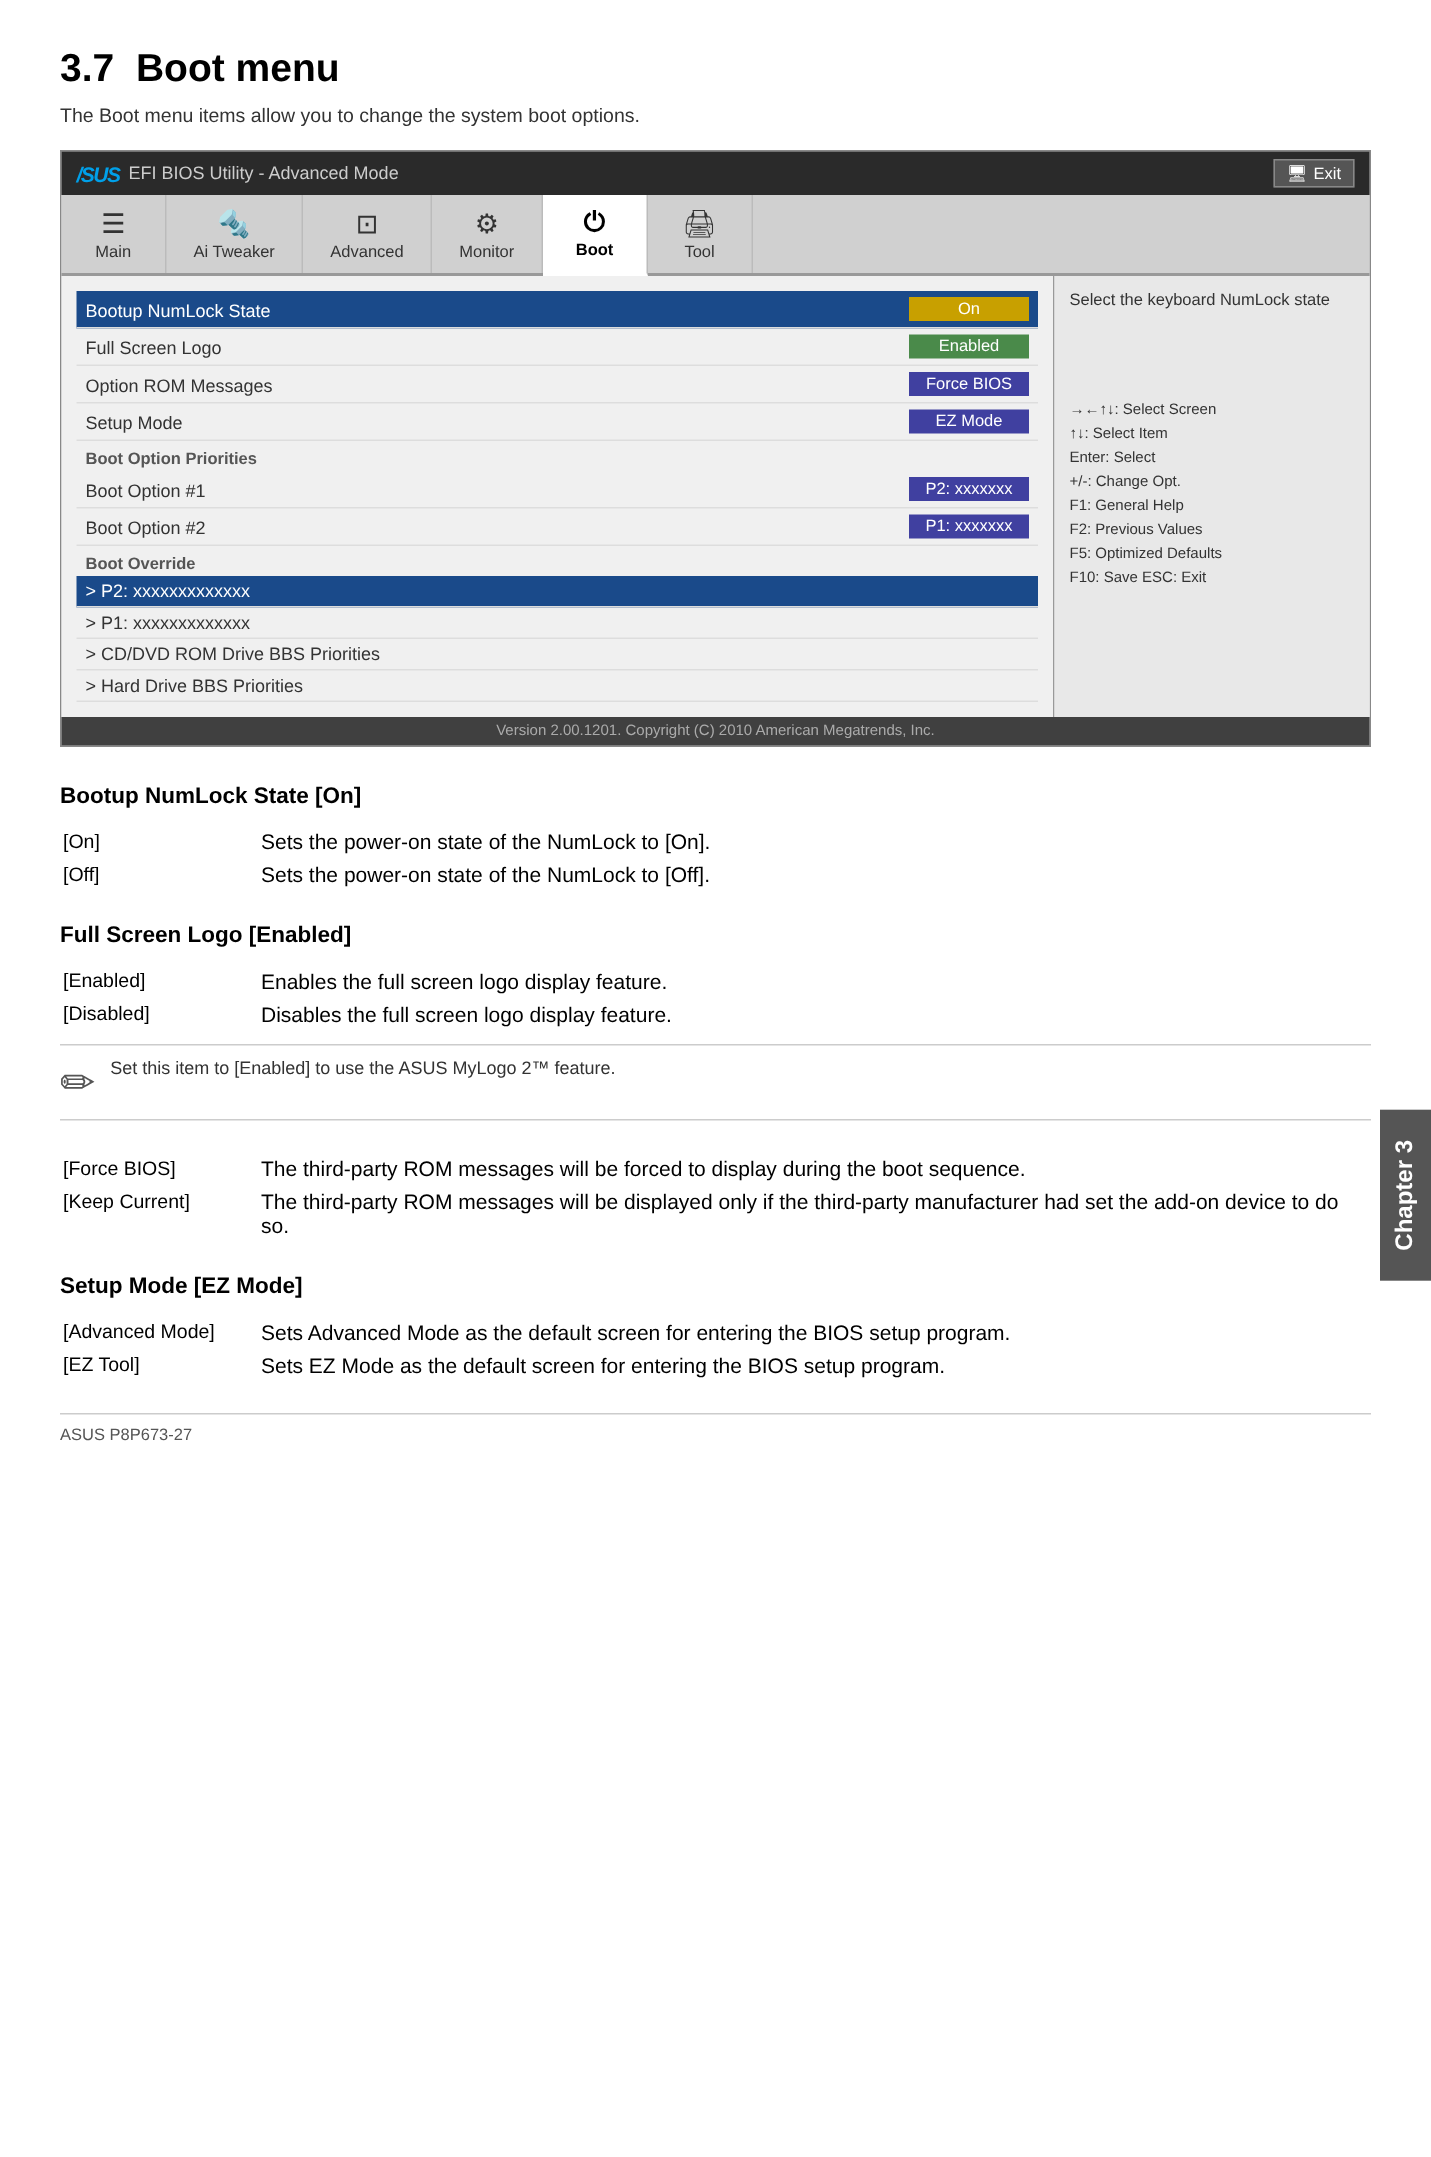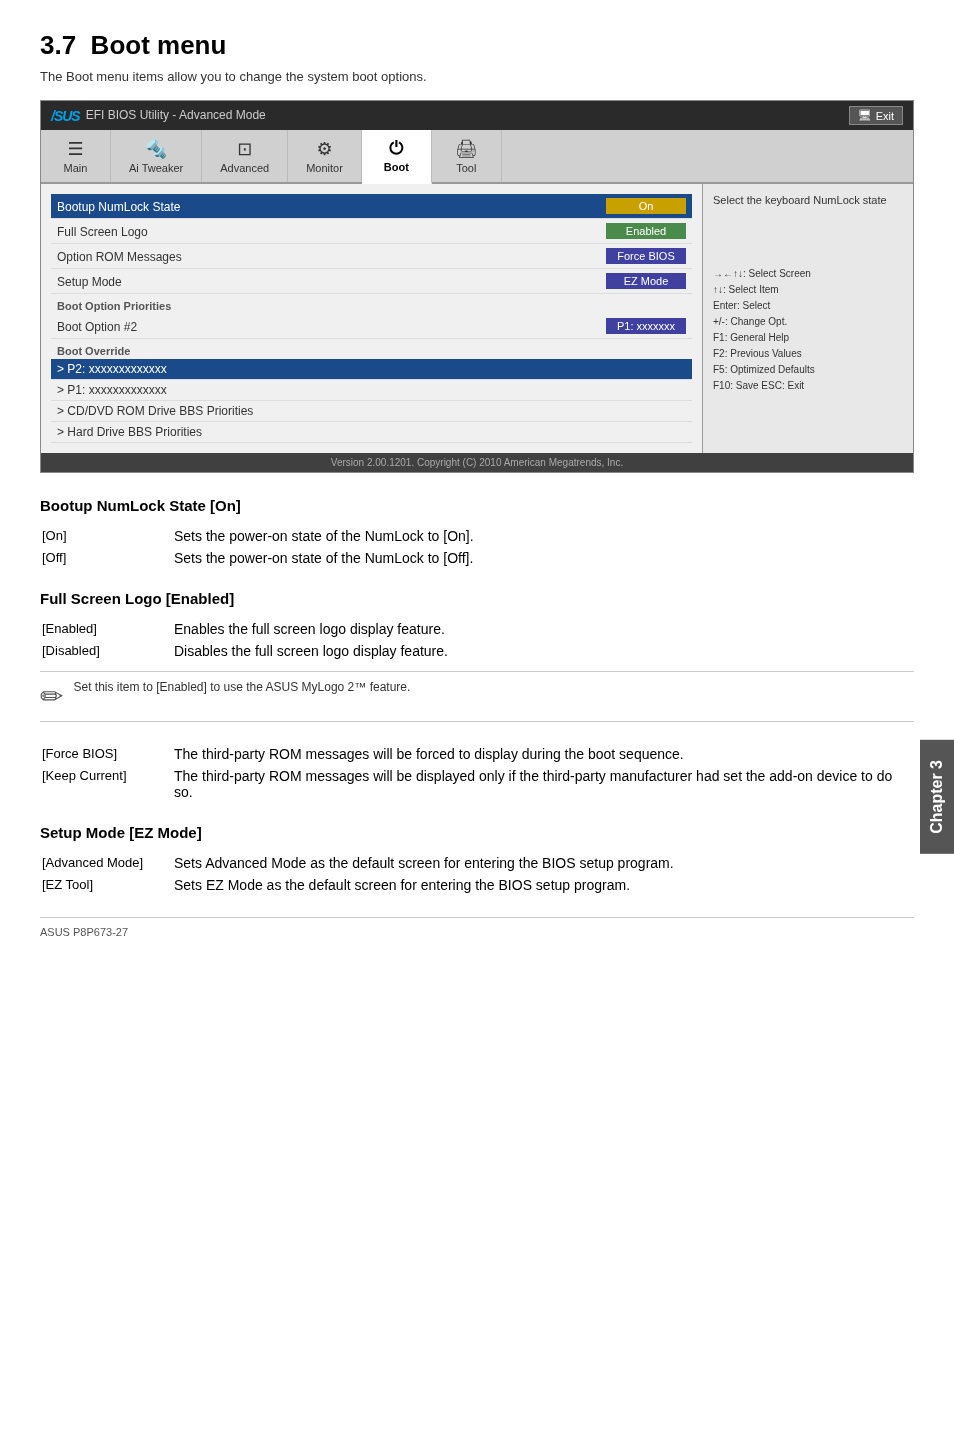--- a/index.html
+++ b/index.html
@@ -330,20 +330,24 @@
           <span class="bios-setting-value blue">Force BIOS</span>
         </div>
 
         <div class="bios-setting-row">
           <span class="bios-setting-label">Setup Mode</span>
           <span class="bios-setting-value blue">EZ Mode</span>
         </div>
 
         <div class="bios-section-header">Boot Option Priorities</div>
 
+        <div class="bios-setting-row">
+          <span class="bios-setting-label">Boot Option #1</span>
+          <span class="bios-setting-value blue">P2: xxxxxxx</span>
+        </div>
 
         <div class="bios-setting-row">
           <span class="bios-setting-label">Boot Option #2</span>
           <span class="bios-setting-value blue">P1: xxxxxxx</span>
         </div>
 
         <div class="bios-section-header">Boot Override</div>
 
         <div class="bios-override-row has-bg">
           <span class="bios-override-label">&gt; P2: xxxxxxxxxxxxx</span>

